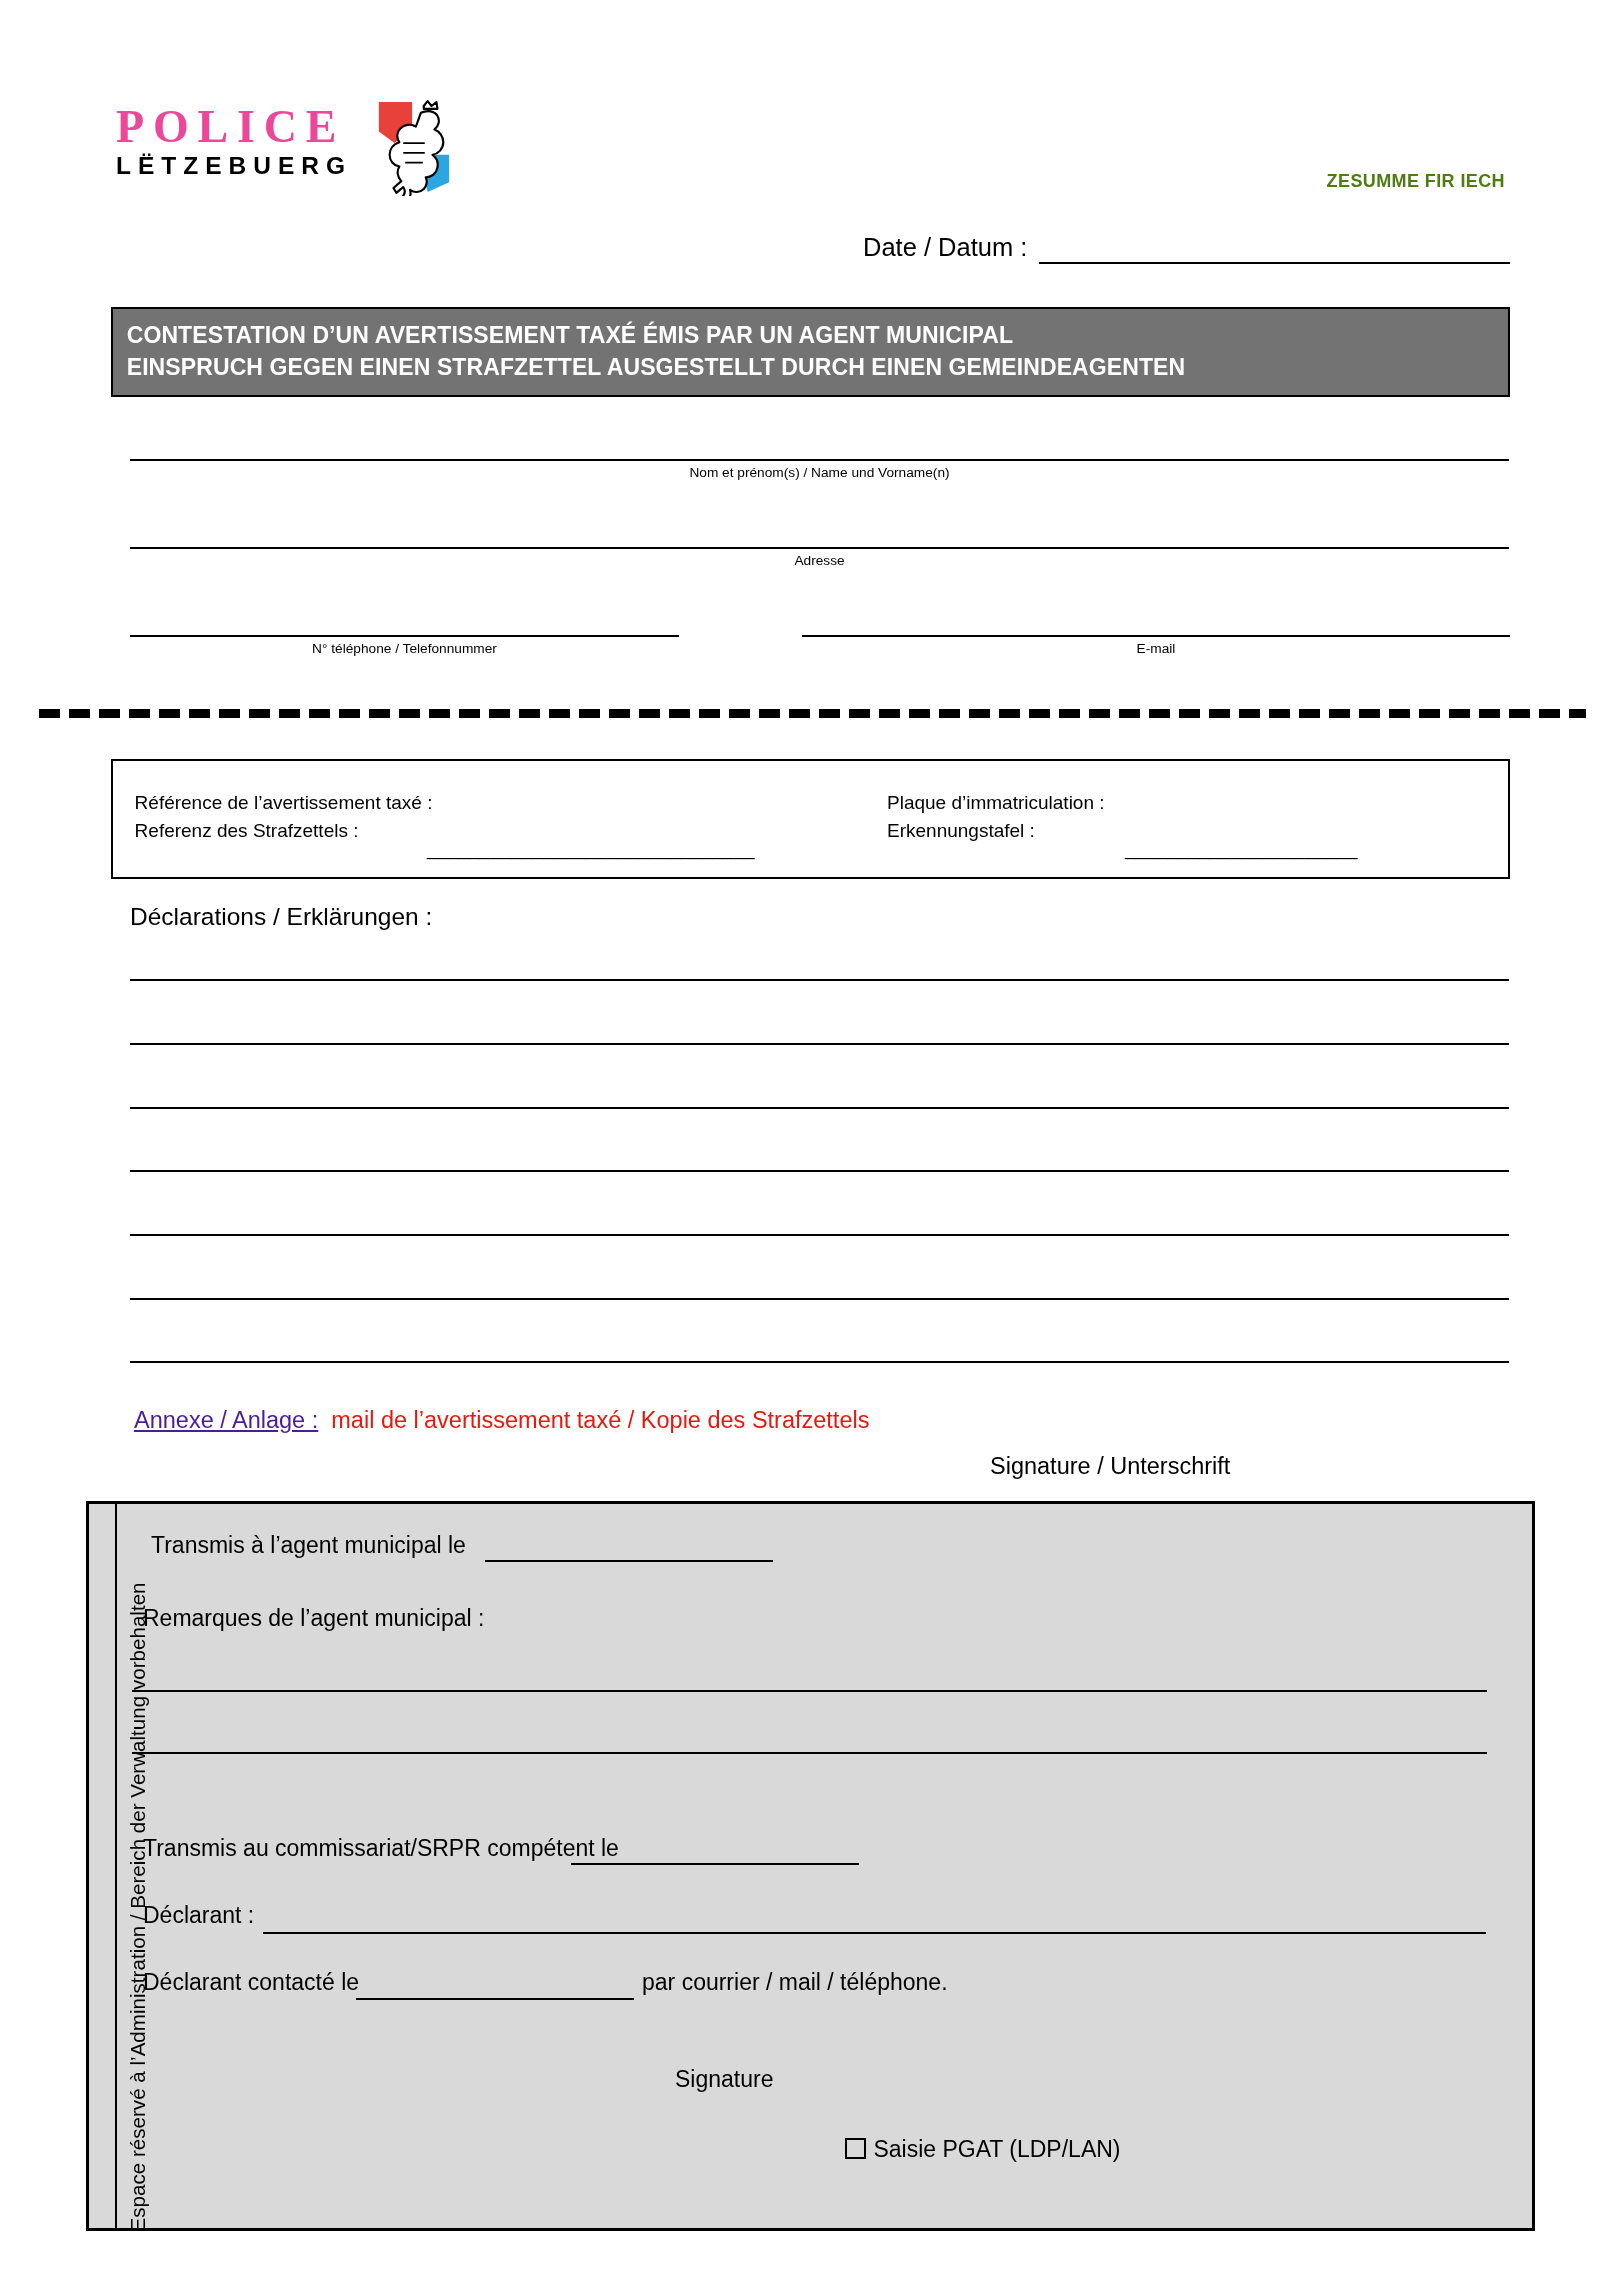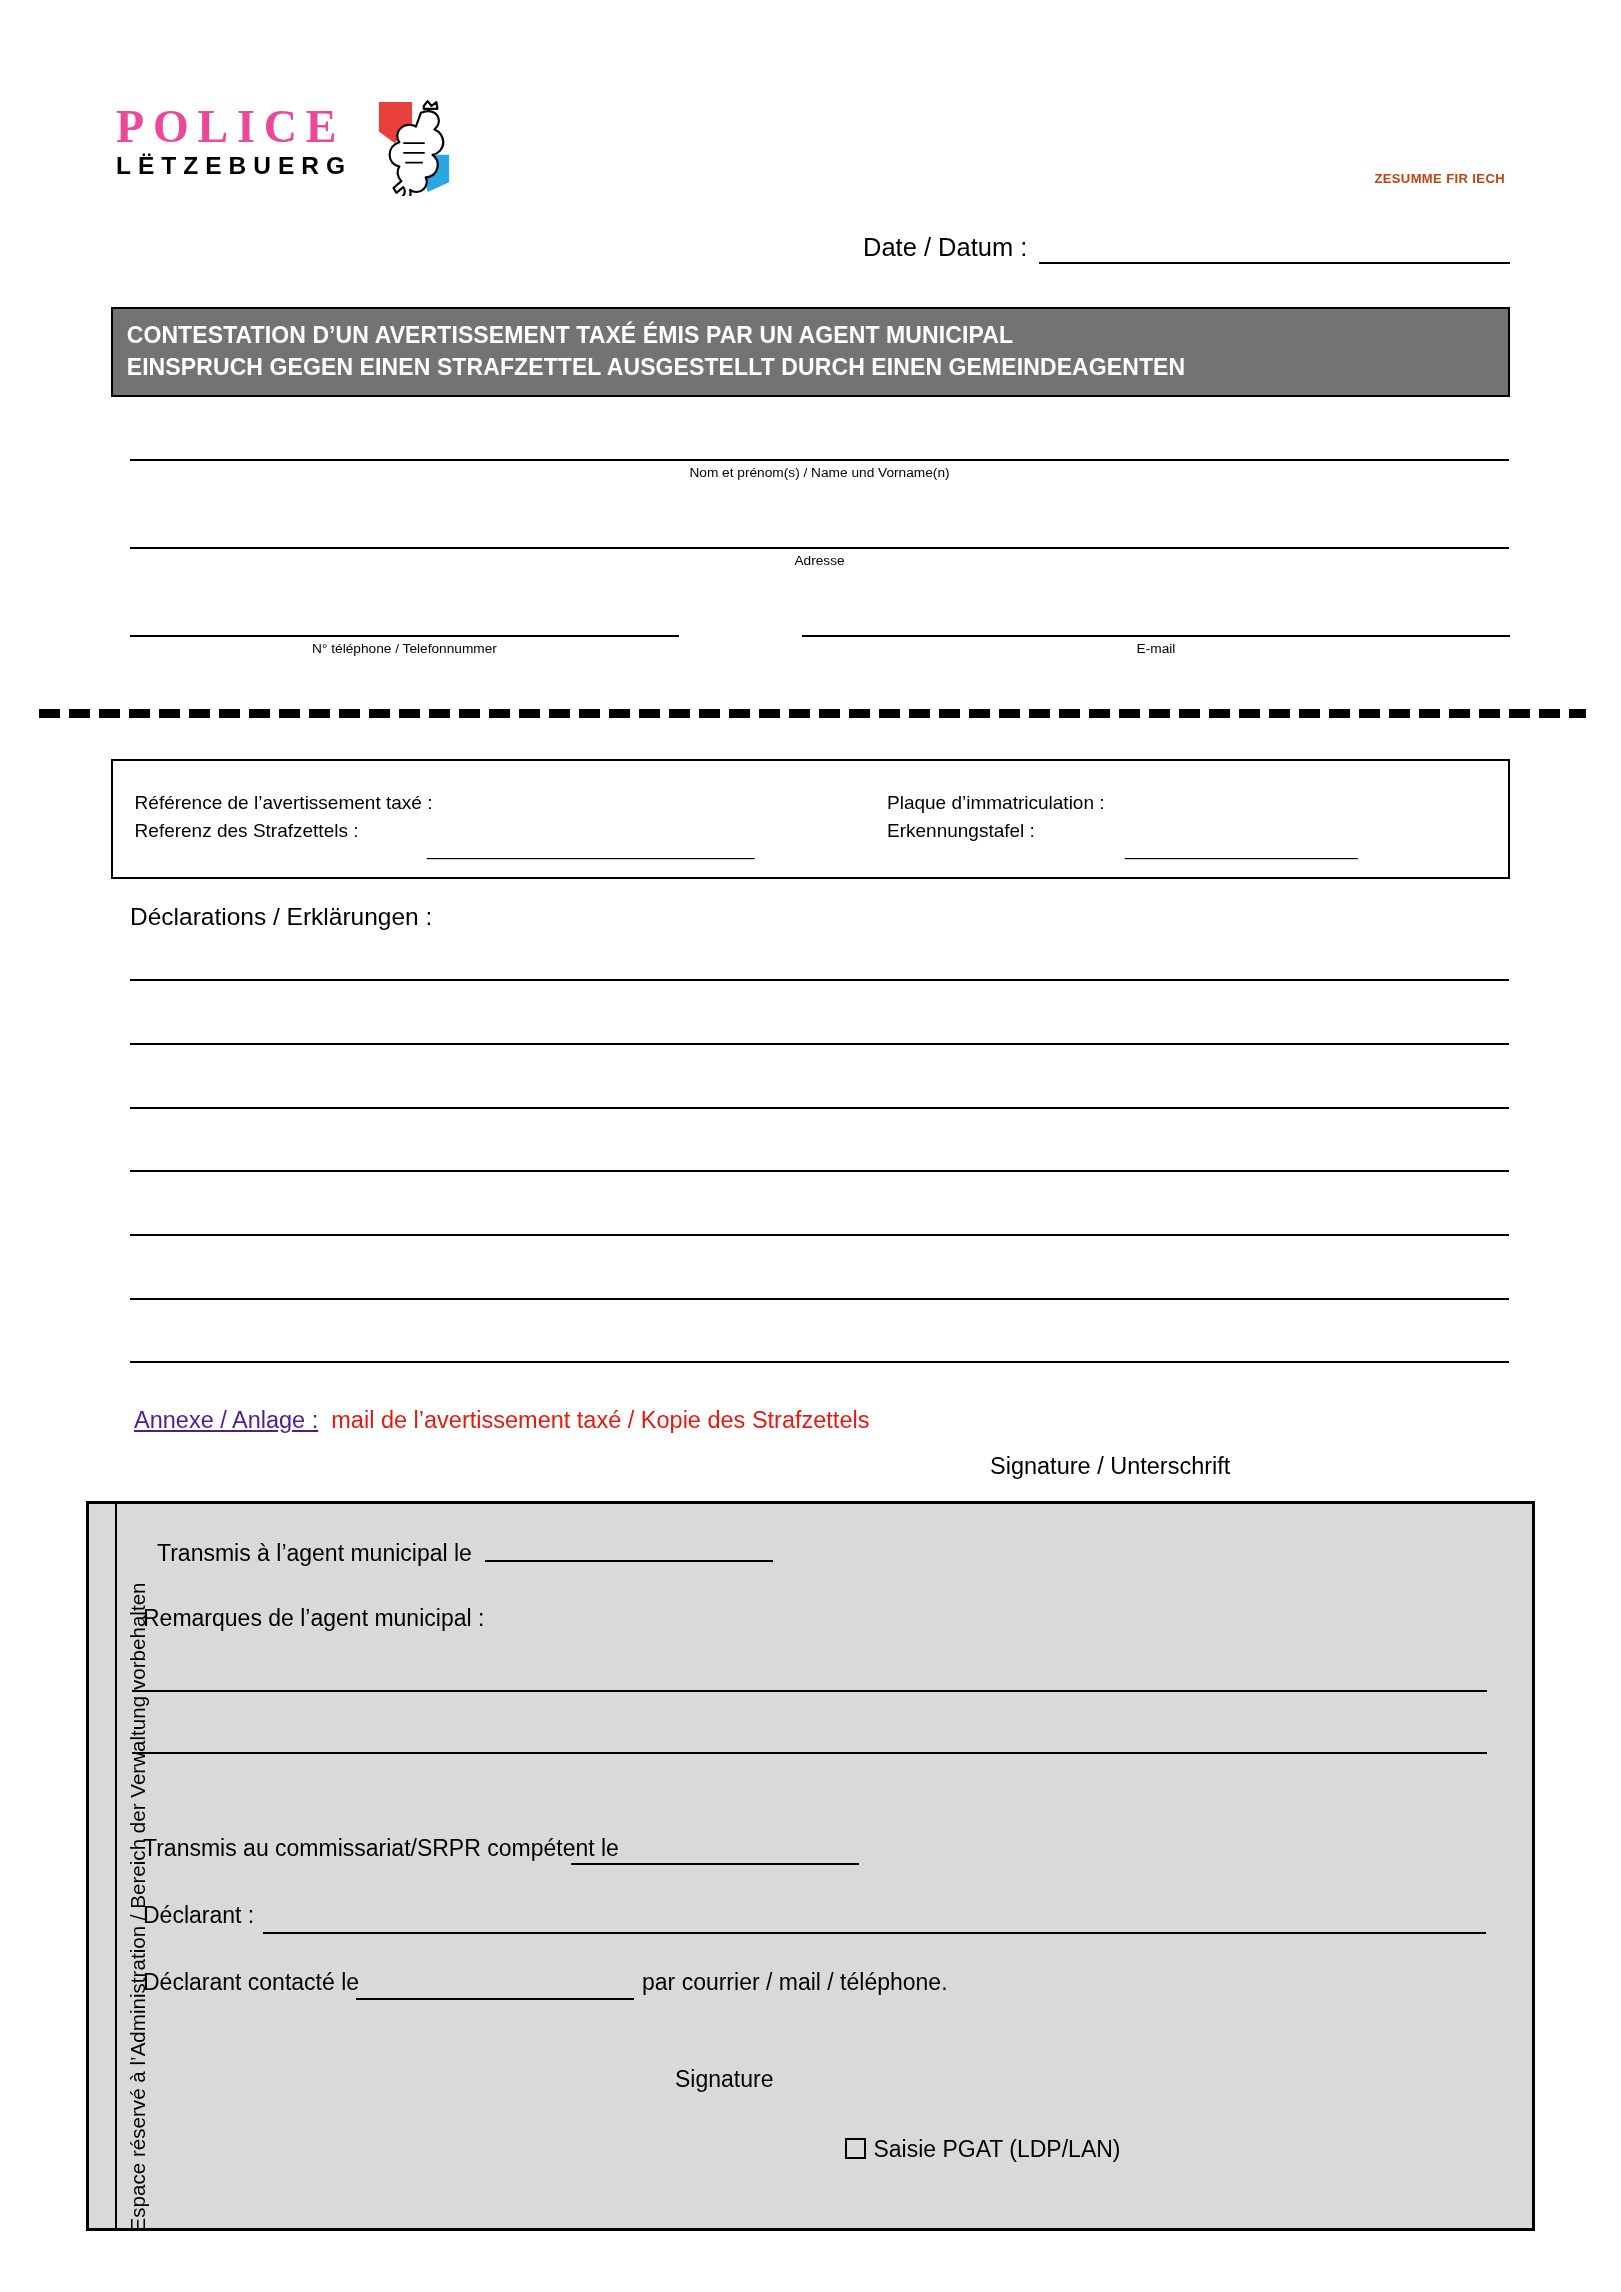--- a/index.html
+++ b/index.html
@@ -48,24 +48,24 @@
     left: 257px;
     top: -3.9px;
     width: 82px;
     height: 98px;
   }
 
   .slogan {
     position: absolute;
     right: 116px;
     top: 171px;
-    font-size: 13px;
+    font-size: 18px;
     font-weight: bold;
     letter-spacing: 0.4px;
-    color: #c2410c;
+    color: #4d7c0f;
   }
 
   
   .date-row {
     position: absolute;
     left: 863px;
     top: 233px;
     width: 647px;
     display: flex;
     align-items: flex-end;
@@ -325,21 +325,21 @@
     <span>&nbsp;</span><span class="annexe-value">mail de l’avertissement taxé / Kopie des Strafzettels</span>
   </div>
 
   <div class="signature-top">Signature / Unterschrift</div>
 
   <div class="admin-box">
 
     <div class="admin-divider"></div>
     <div class="vertical-label">Espace réservé à l’Administration / Bereich der Verwaltung vorbehalten</div>
 
-    <div class="admin-text" style="left:68px; top:28px;margin-top:8px;">Transmis à l’agent municipal le</div>
+    <div class="admin-text" style="left:62px; top:28px;">Transmis à l’agent municipal le</div>
     <div class="admin-line" style="left:396px; top:56px; width:288px;"></div>
 
     <div class="admin-text" style="left:54px; top:101px;">Remarques de l’agent municipal :</div>
 
     <div class="admin-line" style="left:43px; top:186px; width:1355px;"></div>
     <div class="admin-line" style="left:43px; top:248px; width:1355px;"></div>
 
     <div class="admin-text" style="left:54px; top:331px;">Transmis au commissariat/SRPR compétent le</div>
     <div class="admin-line" style="left:482px; top:359px; width:288px;"></div>
 

